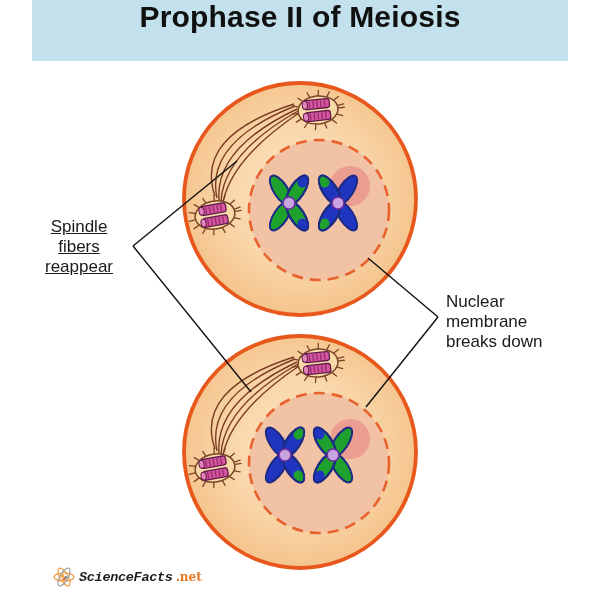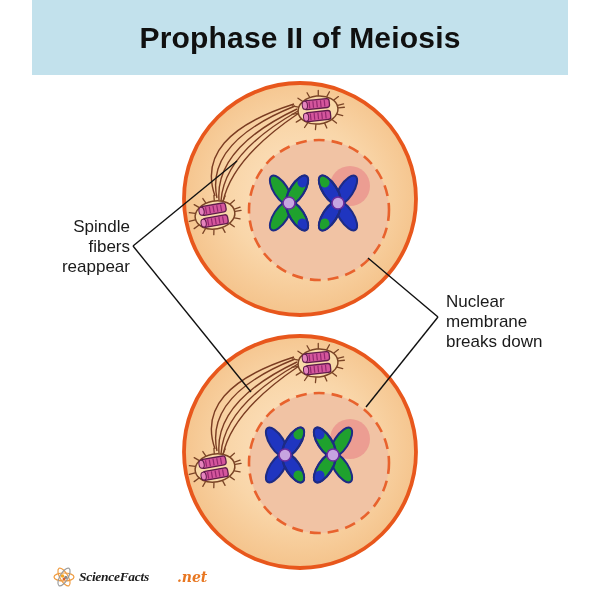--- a/index.html
+++ b/index.html
@@ -1,34 +1,34 @@
 <!DOCTYPE html>
 <html style="--banner-bg: #c2e1ec; --title-color: #101010; --cell-border: #e8571c; --cell-fill-center: #fde5c6; --cell-fill-edge: #f4c188; --nucleus-fill: #f1c3a4; --nucleus-border: #e8622d; --nucleolus: #ec9d92; --chromosome-green: #1fa12e; --chromosome-blue: #1f35c0; --chromosome-outline: #1d2b85; --centromere-fill: #c7a4e0; --centromere-outline: #6b2d9e; --centrosome-fill: #f8d9a8; --aster-color: #7a4426; --centriole-fill: #d4569c; --centriole-stripe: #93286f; --centriole-cap: #e583bd; --centriole-outline: #5e1b4a; --fiber-color: #7a3c22; --label-color: #1a1a1a; --line-color: #111111; --logo-orange: #e87722;"><head>
 <meta charset="utf-8">
 <style>
   html,body { margin:0; padding:0; }
   body {
     width:600px; height:600px; position:relative; background:#ffffff;
     font-family:"Liberation Sans", sans-serif; overflow:hidden;
   }
   .banner {
-    position:absolute; left:32px; top:0; width:536px; height:75px;
+    position:absolute; left:32px; top:0; width:536px; height:61px;
     background:var(--banner-bg,#c2e1ec);
-    display:flex; align-items:center; justify-content:center;
+    display:flex; align-items:flex-start; justify-content:center;
   }
   .banner h1 {
     margin:0; font-size:30px; font-weight:bold;
     color:var(--title-color,#101010); letter-spacing:.2px;
   }
   svg.diagram { position:absolute; left:0; top:0; }
   .lab {
     position:absolute; font-size:17px; line-height:20px;
     color:var(--label-color,#1a1a1a); white-space:pre-line;
   }
-  .lab.spindle { left:28px; top:217px; width:102px; text-align:right; }
+  .lab.spindle { left:28px; top:217px; width:102px; text-align:center;text-decoration:underline; }
   .lab.nuclear { left:446px; top:292px; width:140px; text-align:left; }
 
   
   .cell      { fill:url(#cellGrad); stroke:var(--cell-border,#e8571c); stroke-width:3.8; }
   .nucleus   { fill:var(--nucleus-fill,#f1c3a4); stroke:var(--nucleus-border,#e8622d);
                stroke-width:2.6; stroke-dasharray:11 7; }
   .nucleolus { fill:var(--nucleolus,#ec9d92); }
   .fiber     { fill:none; stroke:var(--fiber-color,#7a3c22); stroke-width:1.4; }
   .callout   { stroke:var(--line-color,#111111); stroke-width:1.4; }
   .arm       { fill:var(--arm,#1fa12e); stroke:var(--chromosome-outline,#1d2b85); stroke-width:2; }
@@ -38,26 +38,26 @@
   .cenoval   { fill:var(--centrosome-fill,#f8d9a8); stroke:var(--aster-color,#7a4426); stroke-width:1.5; }
   .ray       { stroke:var(--aster-color,#7a4426); stroke-width:1.3; stroke-linecap:round; }
   .centriole { fill:var(--centriole-fill,#d4569c); stroke:var(--centriole-outline,#5e1b4a); stroke-width:1.3; }
   .stripe    { stroke:var(--centriole-stripe,#93286f); stroke-width:1.2; }
   .cap       { fill:var(--centriole-cap,#e583bd); stroke:var(--centriole-outline,#5e1b4a); stroke-width:1; }
   .chromo-green { --arm:var(--chromosome-green,#1fa12e); --tip:var(--chromosome-blue,#1f35c0); }
   .chromo-blue  { --arm:var(--chromosome-blue,#1f35c0);  --tip:var(--chromosome-green,#1fa12e); }
 
   .logo { position:absolute; left:52px; top:565px; display:flex; align-items:center; gap:3px; }
   .logo .brand {
-    font-family:Liberation Serif, serif; font-style:italic; font-weight:bold;
+    font-family:Liberation Mono, monospace; font-style:italic; font-weight:bold;
     font-size:13.5px; color:#1d1d1d; letter-spacing:-0.3px;
   }
   .logo .tld {
-    font-family:"DejaVu Serif", serif; font-style:italic; font-weight:bold;
-    font-size:14px; color:var(--logo-orange,#e87722);margin-left:25px;
+    font-family:"DejaVu Serif", serif; font-weight:bold;
+    font-size:12px; color:var(--logo-orange,#e87722);
   }
 </style>
 </head>
 <body>
 
 <div class="banner">
   <h1>Prophase II of Meiosis</h1>
 </div>
 
 <svg class="diagram" width="600" height="600" viewBox="0 0 600 600">

